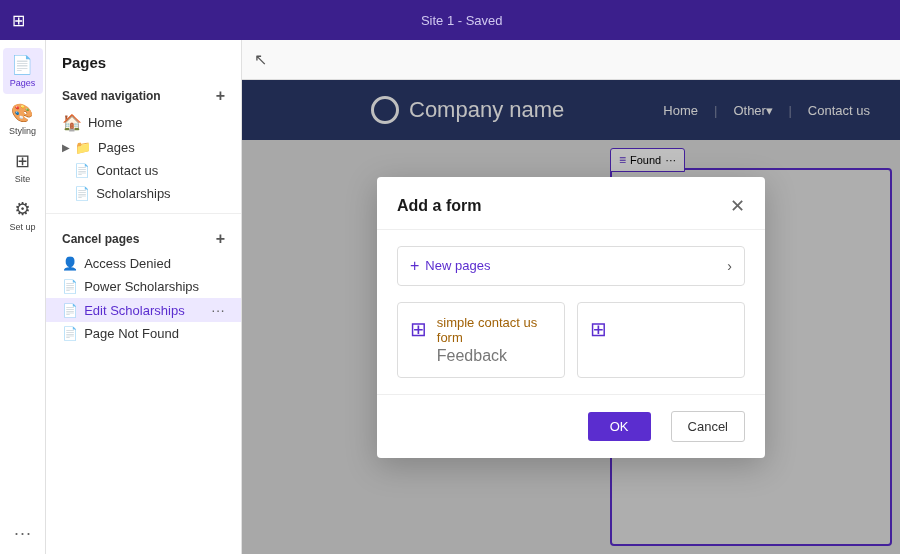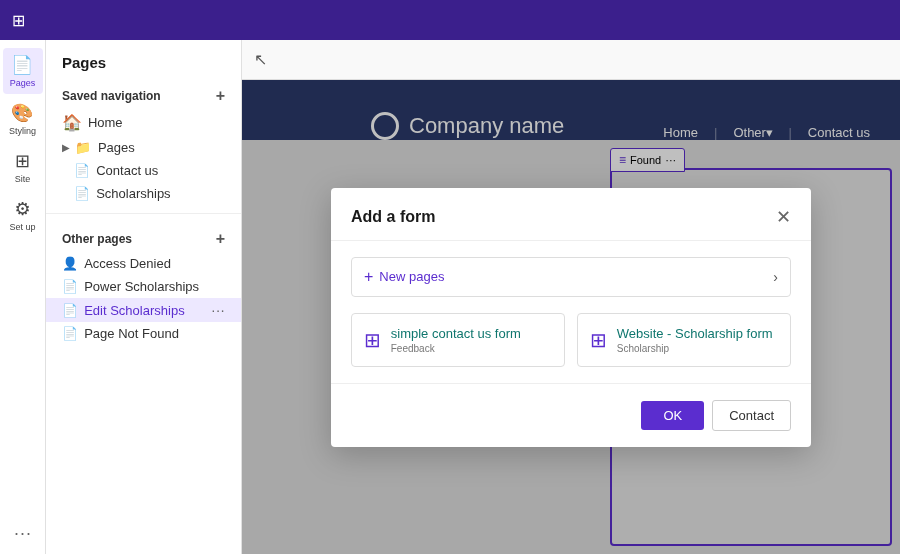--- a/index.html
+++ b/index.html
@@ -112,21 +112,21 @@
     .preview-area {
       position: relative;
       margin: 0;
       background: #e0e0e0;
       height: calc(100% - 40px);
     }
     .preview-site-header {
       background: #2b3a6b;
       height: 60px;
       display: flex;
-      align-items: flex-end;
+      align-items: center;
       padding: 0 30px;
     }
     .preview-logo { display: flex; align-items: center; gap: 10px; color: #fff; font-size: 22px; font-weight: 300; flex: 1; justify-content: center; }
     .preview-logo-circle { width: 28px; height: 28px; border-radius: 50%; border: 3px solid #fff; display: flex; align-items: center; justify-content: center; }
     .preview-nav { display: flex; align-items: center; gap: 16px; color: #fff; font-size: 13px; margin-left: auto; }
     .preview-nav-sep { color: rgba(255,255,255,0.4); }
 
     
     .preview-form-tab {
       position: absolute;
@@ -164,21 +164,21 @@
       display: flex;
       align-items: center;
       justify-content: center;
       z-index: 10;
     }
 
     
     .modal {
       background: #fff;
       border-radius: 4px;
-      width: 480px;
+      width: 388px;
       box-shadow: 0 8px 32px rgba(0,0,0,0.22);
       padding: 0;
       overflow: hidden;
     }
     .modal-header {
       display: flex;
       align-items: center;
       justify-content: space-between;
       padding: 18px 20px 12px;
       border-bottom: 1px solid #eee;
@@ -215,28 +215,28 @@
       border: 1px solid #ddd;
       border-radius: 4px;
       padding: 12px;
       cursor: pointer;
       display: flex;
       align-items: flex-start;
       gap: 10px;
     }
     .form-card-icon { font-size: 20px; color: #5b2dcf; margin-top: 2px; }
     .form-card-info {}
-    .form-card-name { font-size: 13px; font-weight: 500; color: #0f766e; }
-    .form-card-sub { font-size: 10px; color: #777; margin-top: 2px; }
+    .form-card-name { font-size: 13px; font-weight: 500; color: #a16207; }
+    .form-card-sub { font-size: 16px; color: #777; margin-top: 2px; }
 
     .modal-footer {
       display: flex;
       align-items: center;
       justify-content: flex-end;
-      gap: 8px;
+      gap: 20px;
       padding: 16px 20px;
       border-top: 1px solid #eee;
     }
     .btn-ok {
       background: #5b2dcf;
       color: #fff;
       border: none;
       border-radius: 3px;
       padding: 7px 22px;
       font-size: 13px;
@@ -253,20 +253,21 @@
     }
 
     
     .home-icon { font-size: 16px; }
   </style>
 </head>
 <body>
 
 <div class="topbar">
   <span class="topbar-grid-icon">⊞</span>
+  <span class="topbar-center">Site 1 - Saved</span>
 </div>
 
 <div class="layout">
 
   <div class="icon-sidebar">
     <div class="icon-sidebar-item active">
       <span class="icon-sym">📄</span>
       <span class="icon-lbl">Pages</span>
     </div>
     <div class="icon-sidebar-item">
@@ -309,21 +310,21 @@
     </div>
 
     <div class="nav-item nav-indent">
       <span class="page-icon">📄</span>
       <span>Scholarships</span>
     </div>
 
     <hr class="divider">
 
     <div class="section-header">
-      <span>Other pages</span>
+      <span>Cancel pages</span>
       <span class="add-btn">+</span>
     </div>
 
     <div class="nav-item">
       <span class="page-icon">👤</span>
       <span>Access Denied</span>
     </div>
 
     <div class="nav-item">
       <span class="page-icon">📄</span>
@@ -393,28 +394,24 @@
               <div class="form-card">
                 <span class="form-card-icon">⊞</span>
                 <div class="form-card-info">
                   <div class="form-card-name">simple contact us form</div>
                   <div class="form-card-sub">Feedback</div>
                 </div>
               </div>
 
               <div class="form-card">
                 <span class="form-card-icon">⊞</span>
-                <div class="form-card-info">
-                  <div class="form-card-name">Website - Scholarship form</div>
-                  <div class="form-card-sub">Scholarship</div>
-                </div>
               </div>
             </div>
           </div>
           <div class="modal-footer">
             <button class="btn-ok">OK</button>
-            <button class="btn-cancel">Contact</button>
+            <button class="btn-cancel">Cancel</button>
           </div>
         </div>
       </div>
     </div>
   </div>
 </div>
 
 </body></html>

